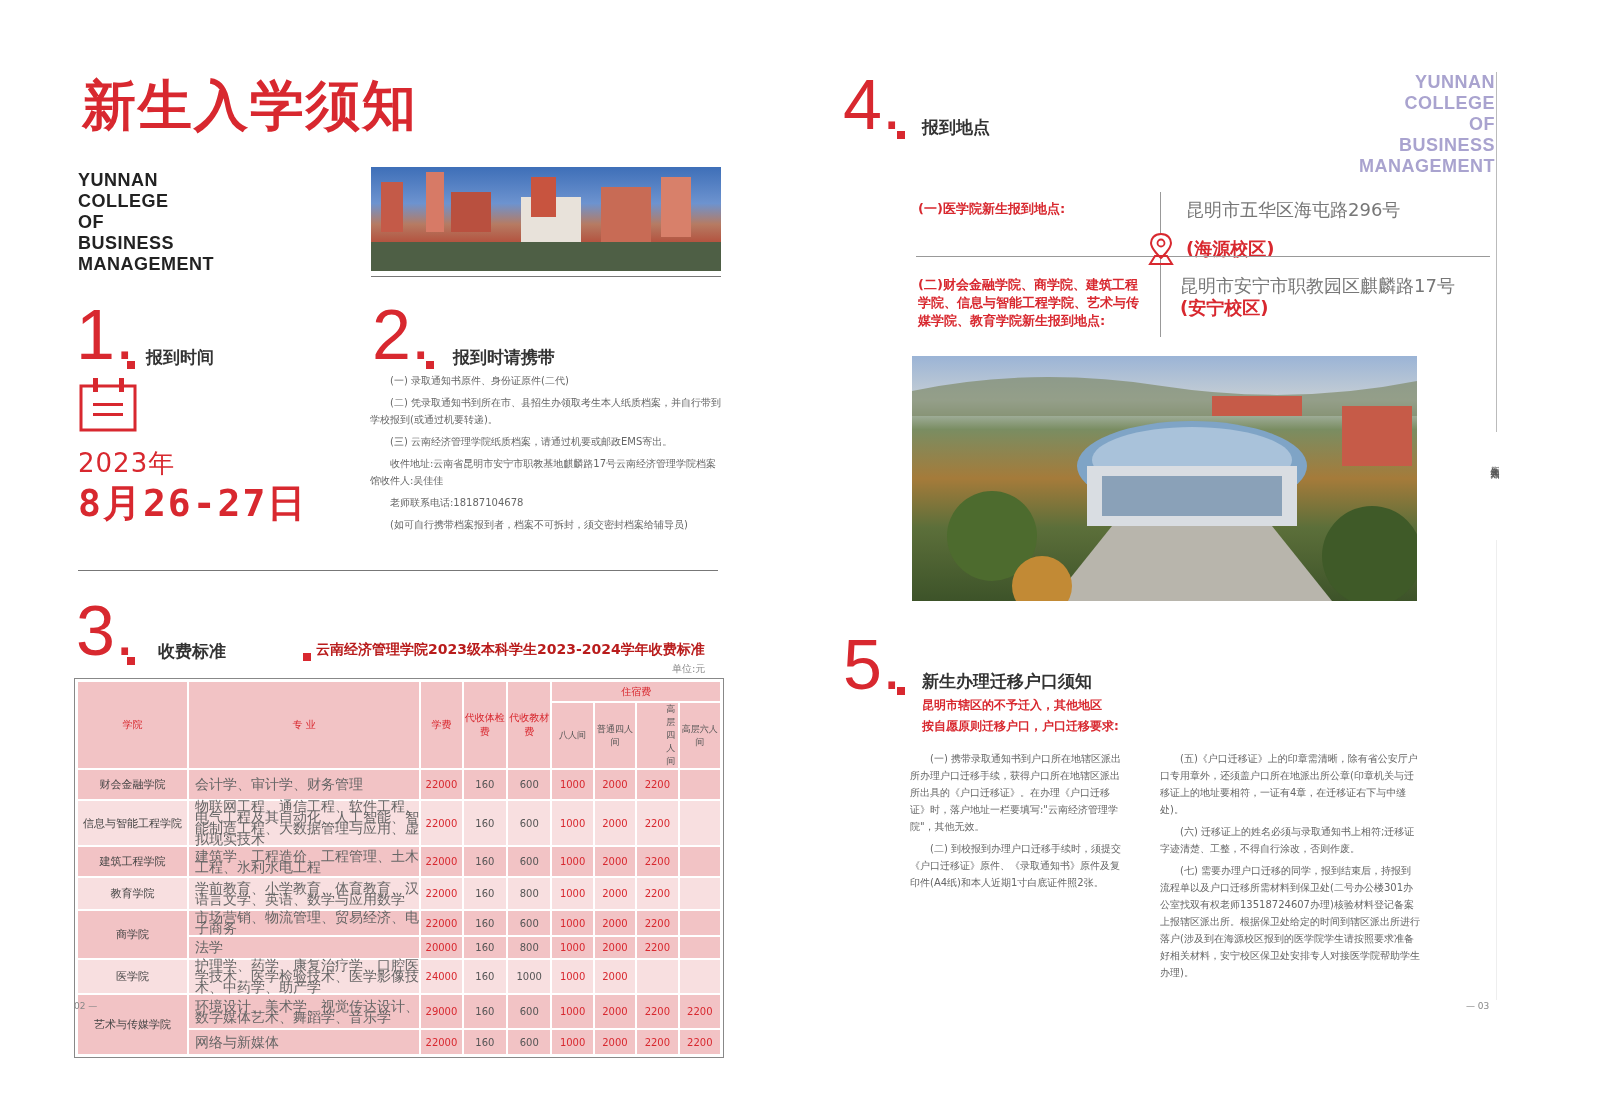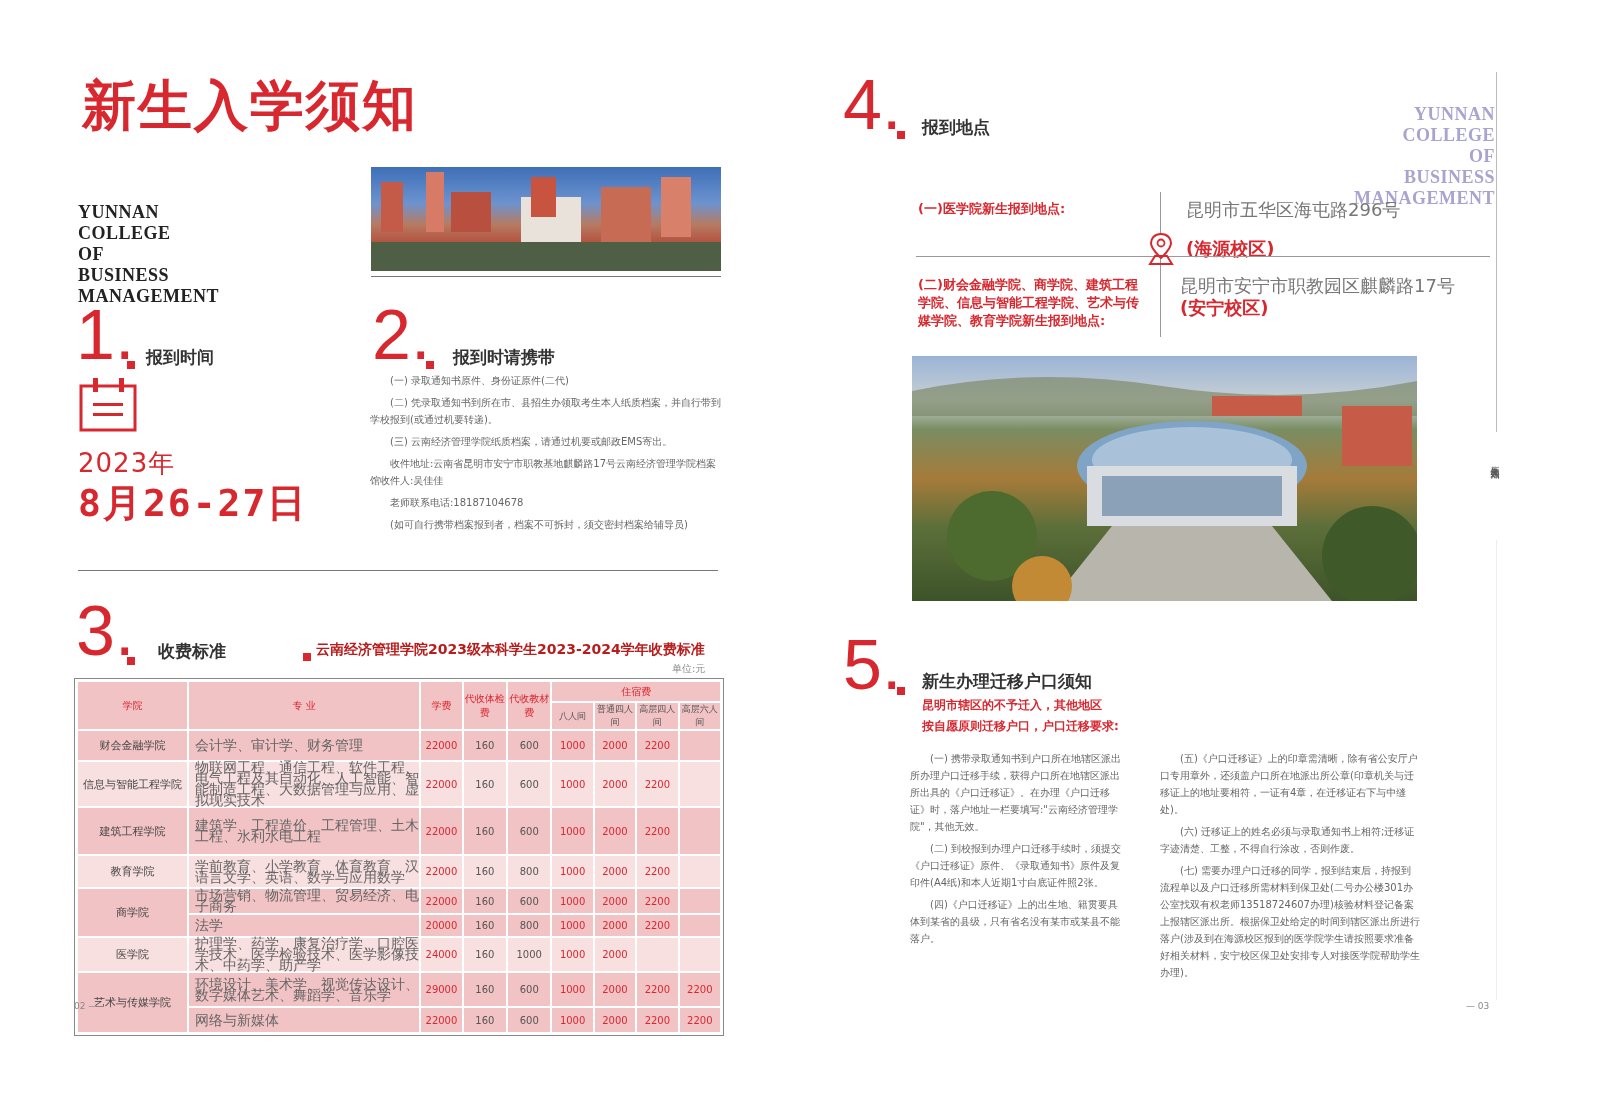--- a/index.html
+++ b/index.html
@@ -1,19 +1,19 @@
 <!DOCTYPE html>
 <html><head>
 <meta charset="utf-8">
 <style>
   html,body{margin:0;padding:0;background:#fff;}
   body{width:1600px;height:1093px;position:relative;overflow:hidden;font-family:"DejaVu Sans","Liberation Sans",sans-serif;color:#555;}
   .abs{position:absolute;}
   .big-title{left:82px;top:70px;font-size:54px;font-weight:bold;color:#d8282f;letter-spacing:2px;}
-  .logo{font-family:Liberation Serif, serif;font-weight:bold;font-size:18px;line-height:21px;color:#222;letter-spacing:0.5px;margin-top:32px;}
+  .logo{font-family:Liberation Sans, sans-serif;font-weight:bold;font-size:18px;line-height:21px;color:#222;letter-spacing:0.5px;}
   .logo-left{left:78px;top:170px;}
   .logo-right{left:1330px;top:72px;width:165px;text-align:right;color:#a9a3cf;font-size:18px;line-height:21px;}
   .hline{position:absolute;height:1px;background:#777;}
   .photo{position:absolute;overflow:hidden;}
   .num{font-family:"Liberation Sans",sans-serif;font-size:70px;line-height:70px;color:#d8282f;font-weight:normal;}
   .dot{display:inline-block;width:8px;height:8px;background:#d8282f;}
   .sec-title{font-size:17px;font-weight:bold;color:#333;}
   .body-text{font-size:10px;line-height:17px;color:#666;}
   .body-text p{margin:0 0 5px 0;text-indent:2em;}
   .date-year{font-size:26px;color:#d8282f;letter-spacing:1px;}
@@ -114,21 +114,21 @@
     <th rowspan="2">学院</th>
     <th rowspan="2">专  业</th>
     <th rowspan="2">学费</th>
     <th rowspan="2">代收体检费</th>
     <th rowspan="2">代收教材费</th>
     <th colspan="4">住宿费</th>
   </tr>
   <tr style="height:24px;">
     <th style="color:#555;font-size:9px;">八人间</th>
     <th style="color:#555;font-size:9px;">普通四人间</th>
-    <th style="color:#555;font-size:9px;">高层四人间</th>
+    <th style="color:#555;font-size:9px;padding-left:27px;">高层四人间</th>
     <th style="color:#555;font-size:9px;">高层六人间</th>
   </tr>
 
   <tr style="height:29px;">
     <td class="coll">财会金融学院</td>
     <td class="major">会计学、审计学、财务管理</td>
     <td class="rednum">22000</td>
     <td>160</td>
     <td>600</td>
     <td class="rednum">1000</td>
@@ -142,21 +142,21 @@
     <td class="major">物联网工程、通信工程、软件工程、电气工程及其自动化、人工智能、智能制造工程、大数据管理与应用、虚拟现实技术</td>
     <td class="rednum">22000</td>
     <td>160</td>
     <td>600</td>
     <td class="rednum">1000</td>
     <td class="rednum">2000</td>
     <td class="rednum">2200</td>
     <td class="rednum"></td>
   </tr>
 
-  <tr style="height:46px;">
+  <tr style="height:29px;">
     <td class="coll">建筑工程学院</td>
     <td class="major">建筑学、工程造价、工程管理、土木工程、水利水电工程</td>
     <td class="rednum">22000</td>
     <td>160</td>
     <td>600</td>
     <td class="rednum">1000</td>
     <td class="rednum">2000</td>
     <td class="rednum">2200</td>
     <td class="rednum"></td>
   </tr>
@@ -287,21 +287,20 @@
 <div class="abs" style="left:897px;top:680px;"><span class="dot"></span></div>
 <div class="abs sec-title" style="left:922px;top:670px;">新生办理迁移户口须知</div>
 <div class="abs" style="left:922px;top:695px;font-size:12px;font-weight:bold;color:#d8282f;line-height:21px;">
   <div>昆明市辖区的不予迁入，其他地区</div>
   <div>按自愿原则迁移户口，户口迁移要求:</div>
 </div>
 
 <div class="abs body-text" style="left:910px;top:750px;width:214px;">
   <p>(一) 携带录取通知书到户口所在地辖区派出所办理户口迁移手续，获得户口所在地辖区派出所出具的《户口迁移证》。在办理《户口迁移证》时，落户地址一栏要填写:"云南经济管理学院"，其他无效。</p>
   <p>(二) 到校报到办理户口迁移手续时，须提交《户口迁移证》原件、《录取通知书》原件及复印件(A4纸)和本人近期1寸白底证件照2张。</p>
-  <p>(四)《户口迁移证》上的出生地、籍贯要具体到某省的县级，只有省名没有某市或某县不能落户。</p>
 </div>
 <div class="abs body-text" style="left:1160px;top:750px;width:260px;">
   <p>(五)《户口迁移证》上的印章需清晰，除有省公安厅户口专用章外，还须盖户口所在地派出所公章(印章机关与迁移证上的地址要相符，一证有4章，在迁移证右下与中缝处)。</p>
   <p>(六) 迁移证上的姓名必须与录取通知书上相符;迁移证字迹清楚、工整，不得自行涂改，否则作废。</p>
   <p>(七) 需要办理户口迁移的同学，报到结束后，持报到流程单以及户口迁移所需材料到保卫处(二号办公楼301办公室找双有权老师13518724607办理)核验材料登记备案上报辖区派出所。根据保卫处给定的时间到辖区派出所进行落户(涉及到在海源校区报到的医学院学生请按照要求准备好相关材料，安宁校区保卫处安排专人对接医学院帮助学生办理)。</p>
 </div>
 
 <div class="abs pageno" style="left:1466px;top:1001px;">— 03</div>
 
 </body></html>

